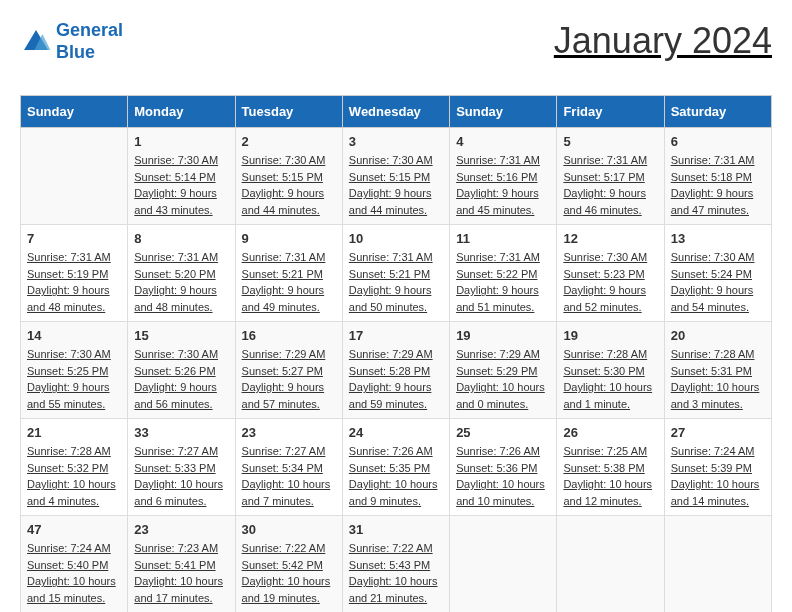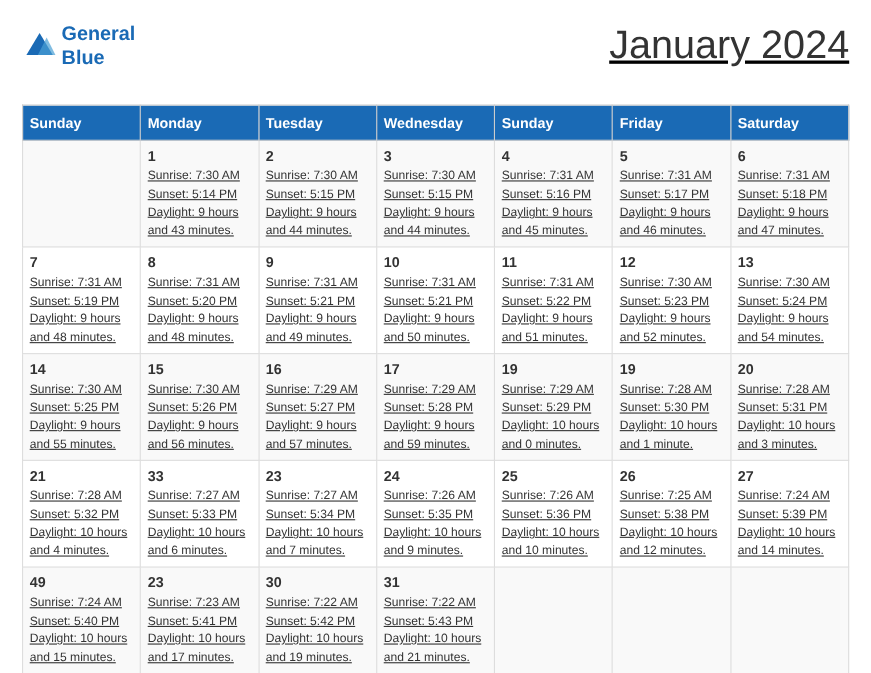--- a/index.html
+++ b/index.html
@@ -232,21 +232,21 @@
           <div class="day-num">26</div>
           <div class="day-info">Sunrise: 7:25 AM<br>Sunset: 5:38 PM<br>Daylight: 10 hours<br>and 12 minutes.</div>
         </td>
         <td>
           <div class="day-num">27</div>
           <div class="day-info">Sunrise: 7:24 AM<br>Sunset: 5:39 PM<br>Daylight: 10 hours<br>and 14 minutes.</div>
         </td>
       </tr>
       <tr>
         <td>
-          <div class="day-num">49</div>
+          <div class="day-num">47</div>
           <div class="day-info">Sunrise: 7:24 AM<br>Sunset: 5:40 PM<br>Daylight: 10 hours<br>and 15 minutes.</div>
         </td>
         <td>
           <div class="day-num">23</div>
           <div class="day-info">Sunrise: 7:23 AM<br>Sunset: 5:41 PM<br>Daylight: 10 hours<br>and 17 minutes.</div>
         </td>
         <td>
           <div class="day-num">30</div>
           <div class="day-info">Sunrise: 7:22 AM<br>Sunset: 5:42 PM<br>Daylight: 10 hours<br>and 19 minutes.</div>
         </td>

